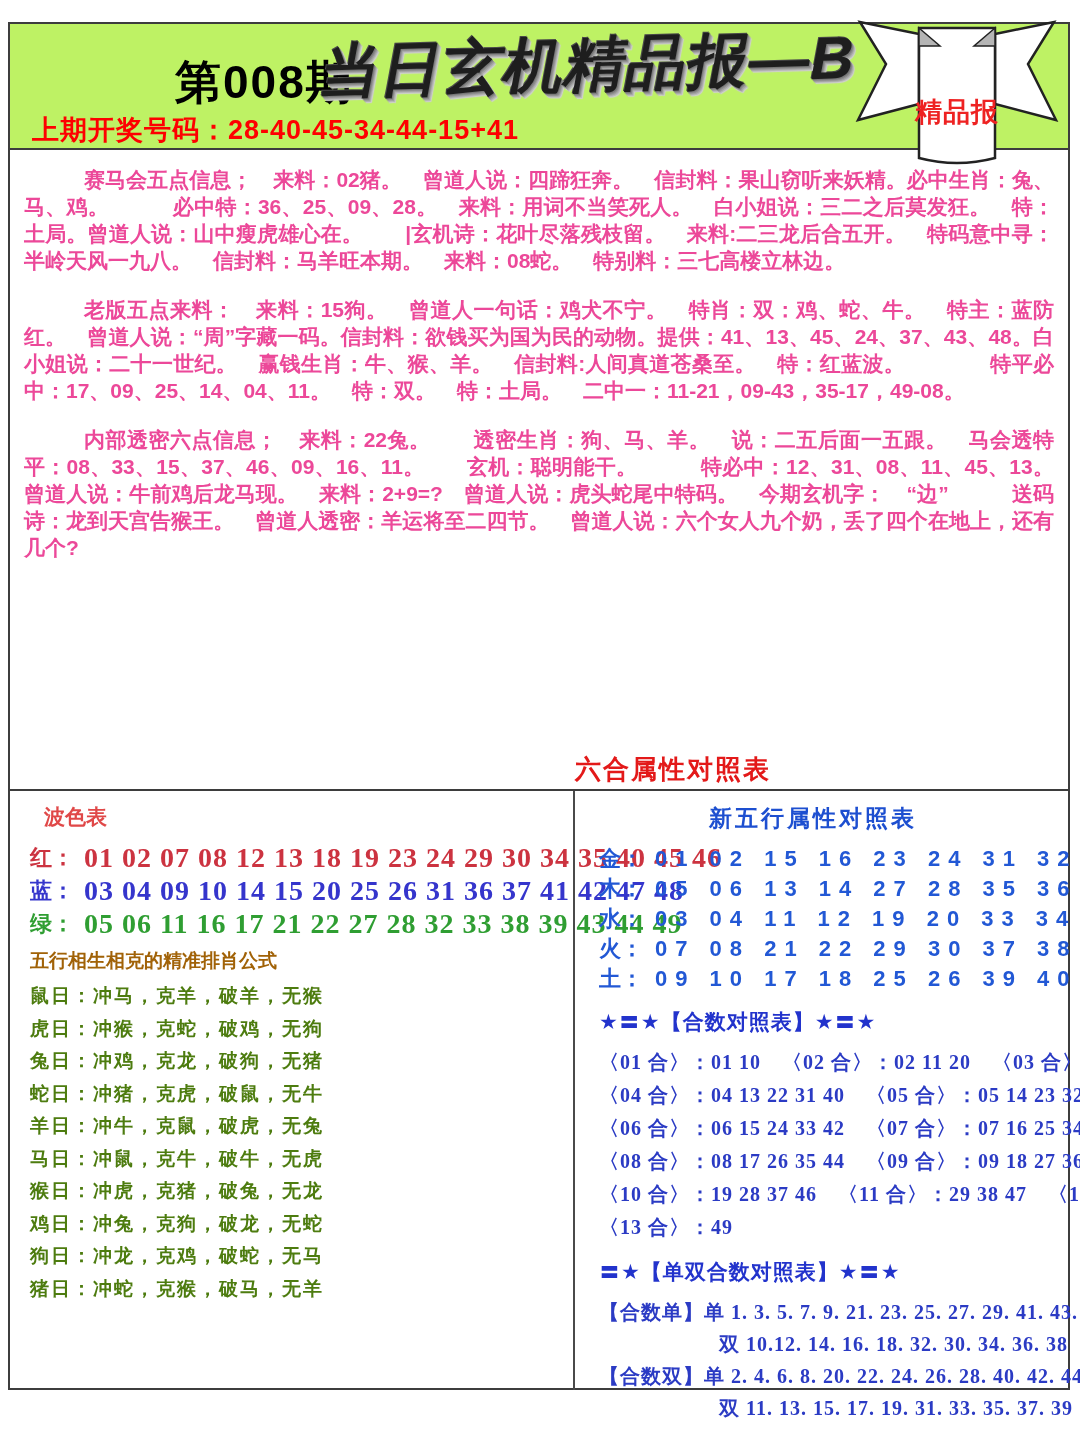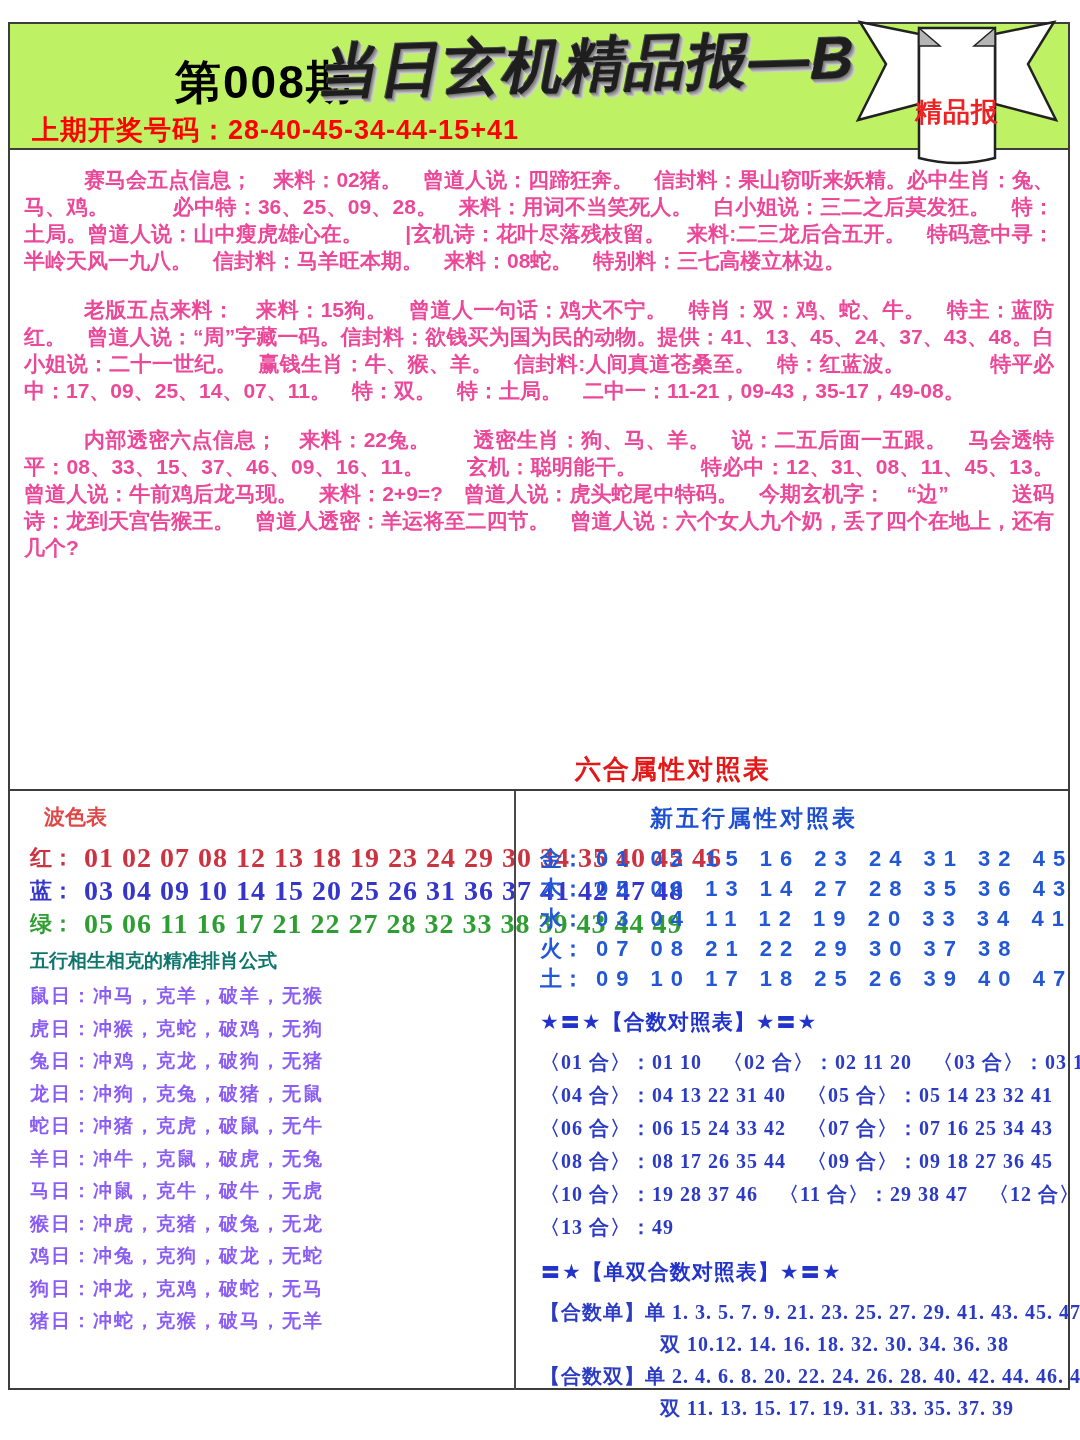--- a/index.html
+++ b/index.html
@@ -58,38 +58,38 @@
   }
   .section-header span{
     margin-left:565px;font-size:26px;font-weight:bold;color:#e31919;letter-spacing:2px;text-align:center;
   }
   
   .bottom-cols{
     position:absolute;left:0;top:767px;width:100%;height:599px;
     display:flex;box-sizing:border-box;
   }
   .col-left{
-    width:504px;box-sizing:border-box;padding:8px 6px 0 20px;flex:none;
+    width:563px;box-sizing:border-box;padding:8px 6px 0 20px;flex:none;
   }
   .col-right{
     flex:1;border-left:2px solid #4a4a4a;box-sizing:border-box;
     padding:10px 8px 0 24px;color:#2243c8;
   }
   .bose-title{font-size:21px;font-weight:bold;color:#e04848;margin:4px 0 10px 14px;}
   .wave-row{height:33px;display:flex;align-items:center;white-space:nowrap;}
   .wave-row .wlabel{font-size:22px;font-weight:bold;margin-right:10px;}
   .wave-row .wnums{font-family:"Liberation Serif","DejaVu Serif",serif;
     font-size:28px;font-weight:bold;letter-spacing:1px;}
   .wave-red{color:#cc3340;}
   .wave-blue{color:#3535cc;}
   .wave-green{color:#2f9e32;}
-  .formula-title{font-size:19px;font-weight:bold;color:#0f766e;margin:8px 0 6px 0;}
+  .formula-title{font-size:19px;font-weight:bold;color:#a16207;margin:8px 0 6px 0;}
   .zodiac-line{
     height:32.5px;display:flex;align-items:center;
-    font-size:19px;font-weight:bold;color:#8b5cf6;letter-spacing:2px;white-space:nowrap;font-family:Liberation Mono, monospace;
+    font-size:19px;font-weight:bold;color:#4d7c0f;letter-spacing:2px;white-space:nowrap;font-family:Liberation Mono, monospace;
   }
   .wuxing-title{
     font-size:23px;font-weight:bold;text-align:left;margin:2px 0 10px 110px;
     color:#1d4fd0;letter-spacing:3px;
   }
   .wuxing-row{height:30px;display:flex;align-items:center;white-space:nowrap;color:#2258d5;}
   .wuxing-row .xlabel{font-size:22px;font-weight:bold;margin-right:12px;}
   .wuxing-row .xnums{font-size:22px;font-weight:bold;letter-spacing:8px;}
   .star-header{
     font-size:21px;font-weight:bold;color:#2233cc;margin:14px 0 10px 0;letter-spacing:1px;
@@ -129,21 +129,21 @@
       <polygon points="141,24 200,12 174,54 202,110 141,94" fill="#ffffff" stroke="#222" stroke-width="2.5"></polygon>
       <path d="M65,18 L141,18 L141,148 Q103,158 65,148 Z" fill="#ffffff" stroke="#222" stroke-width="2.5"></path>
       <polygon points="65,18 86,36 65,36" fill="#b5b5b5" stroke="#222" stroke-width="1.5"></polygon>
       <polygon points="141,18 120,36 141,36" fill="#b5b5b5" stroke="#222" stroke-width="1.5"></polygon>
     </svg>
     <div class="ribbon-label">精品报</div>
   </div>
 
   <div class="tips-body">
     <p>赛马会五点信息；　来料：02猪。　曾道人说：四蹄狂奔。　信封料：果山窃听来妖精。必中生肖：兔、马、鸡。　　　必中特：36、25、09、28。　来料：用词不当笑死人。　白小姐说：三二之后莫发狂。　特：土局。曾道人说：山中瘦虎雄心在。　　|玄机诗：花叶尽落残枝留。　来料:二三龙后合五开。　特码意中寻：半岭天风一九八。　信封料：马羊旺本期。　来料：08蛇。　特别料：三七高楼立林边。</p>
-    <p>老版五点来料：　来料：15狗。　曾道人一句话：鸡犬不宁。　特肖：双：鸡、蛇、牛。　特主：蓝防红。　曾道人说：“周”字藏一码。信封料：欲钱买为国为民的动物。提供：41、13、45、24、37、43、48。白小姐说：二十一世纪。　赢钱生肖：牛、猴、羊。　信封料:人间真道苍桑至。　特：红蓝波。　　　　特平必中：17、09、25、14、07、11。　特：双。　特：土局。　二中一：11-21，09-43，35-17，49-08。</p>
+    <p>老版五点来料：　来料：15狗。　曾道人一句话：鸡犬不宁。　特肖：双：鸡、蛇、牛。　特主：蓝防红。　曾道人说：“周”字藏一码。信封料：欲钱买为国为民的动物。提供：41、13、45、24、37、43、48。白小姐说：二十一世纪。　赢钱生肖：牛、猴、羊。　信封料:人间真道苍桑至。　特：红蓝波。　　　　特平必中：17、09、25、14、04、11。　特：双。　特：土局。　二中一：11-21，09-43，35-17，49-08。</p>
     <p>内部透密六点信息；　来料：22兔。　　透密生肖：狗、马、羊。　说：二五后面一五跟。　马会透特平：08、33、15、37、46、09、16、11。　　玄机：聪明能干。　　　特必中：12、31、08、11、45、13。曾道人说：牛前鸡后龙马现。　来料：2+9=?　曾道人说：虎头蛇尾中特码。　今期玄机字：　“边”　　　送码诗：龙到天宫告猴王。　曾道人透密：羊运将至二四节。　曾道人说：六个女人九个奶，丢了四个在地上，还有几个?</p>
   </div>
 
   <div class="section-header">
     <span>六合属性对照表</span>
   </div>
 
   <div class="bottom-cols">
 
     <div class="col-left">
@@ -160,21 +160,20 @@
       <div class="wave-row wave-green">
         <span class="wlabel">绿：</span>
         <span class="wnums">05 06 11 16 17 21 22 27 28 32 33 38 39 43 44 49</span>
       </div>
 
       <div class="formula-title">五行相生相克的精准排肖公式</div>
 
       <div class="zodiac-line">鼠日：冲马，克羊，破羊，无猴</div>
       <div class="zodiac-line">虎日：冲猴，克蛇，破鸡，无狗</div>
       <div class="zodiac-line">兔日：冲鸡，克龙，破狗，无猪</div>
-      <div class="zodiac-line">龙日：冲狗，克兔，破猪，无鼠</div>
       <div class="zodiac-line">蛇日：冲猪，克虎，破鼠，无牛</div>
       <div class="zodiac-line">羊日：冲牛，克鼠，破虎，无兔</div>
       <div class="zodiac-line">马日：冲鼠，克牛，破牛，无虎</div>
       <div class="zodiac-line">猴日：冲虎，克猪，破兔，无龙</div>
       <div class="zodiac-line">鸡日：冲兔，克狗，破龙，无蛇</div>
       <div class="zodiac-line">狗日：冲龙，克鸡，破蛇，无马</div>
       <div class="zodiac-line">猪日：冲蛇，克猴，破马，无羊</div>
     </div>
 
     <div class="col-right">

